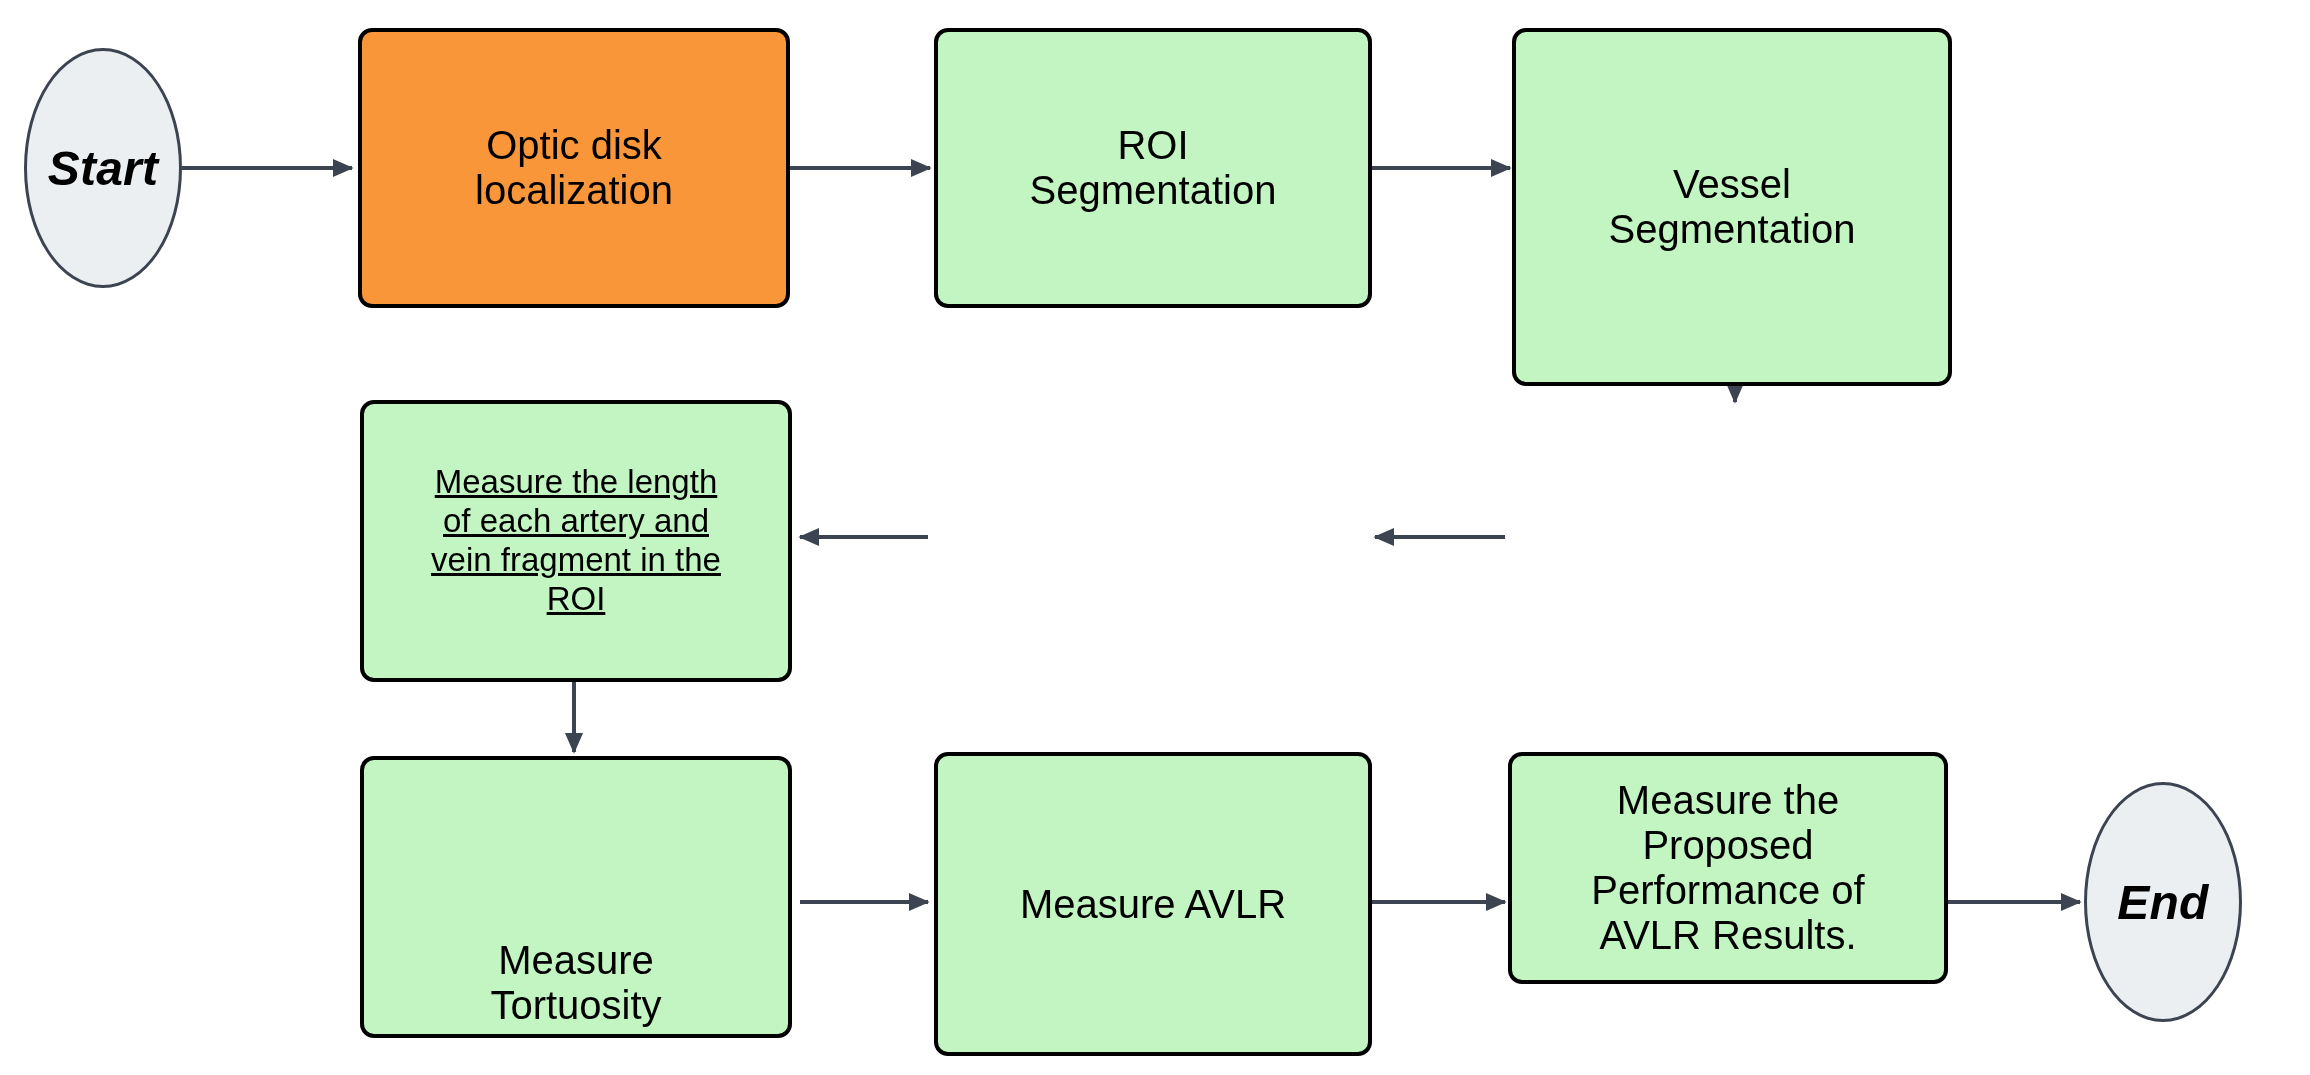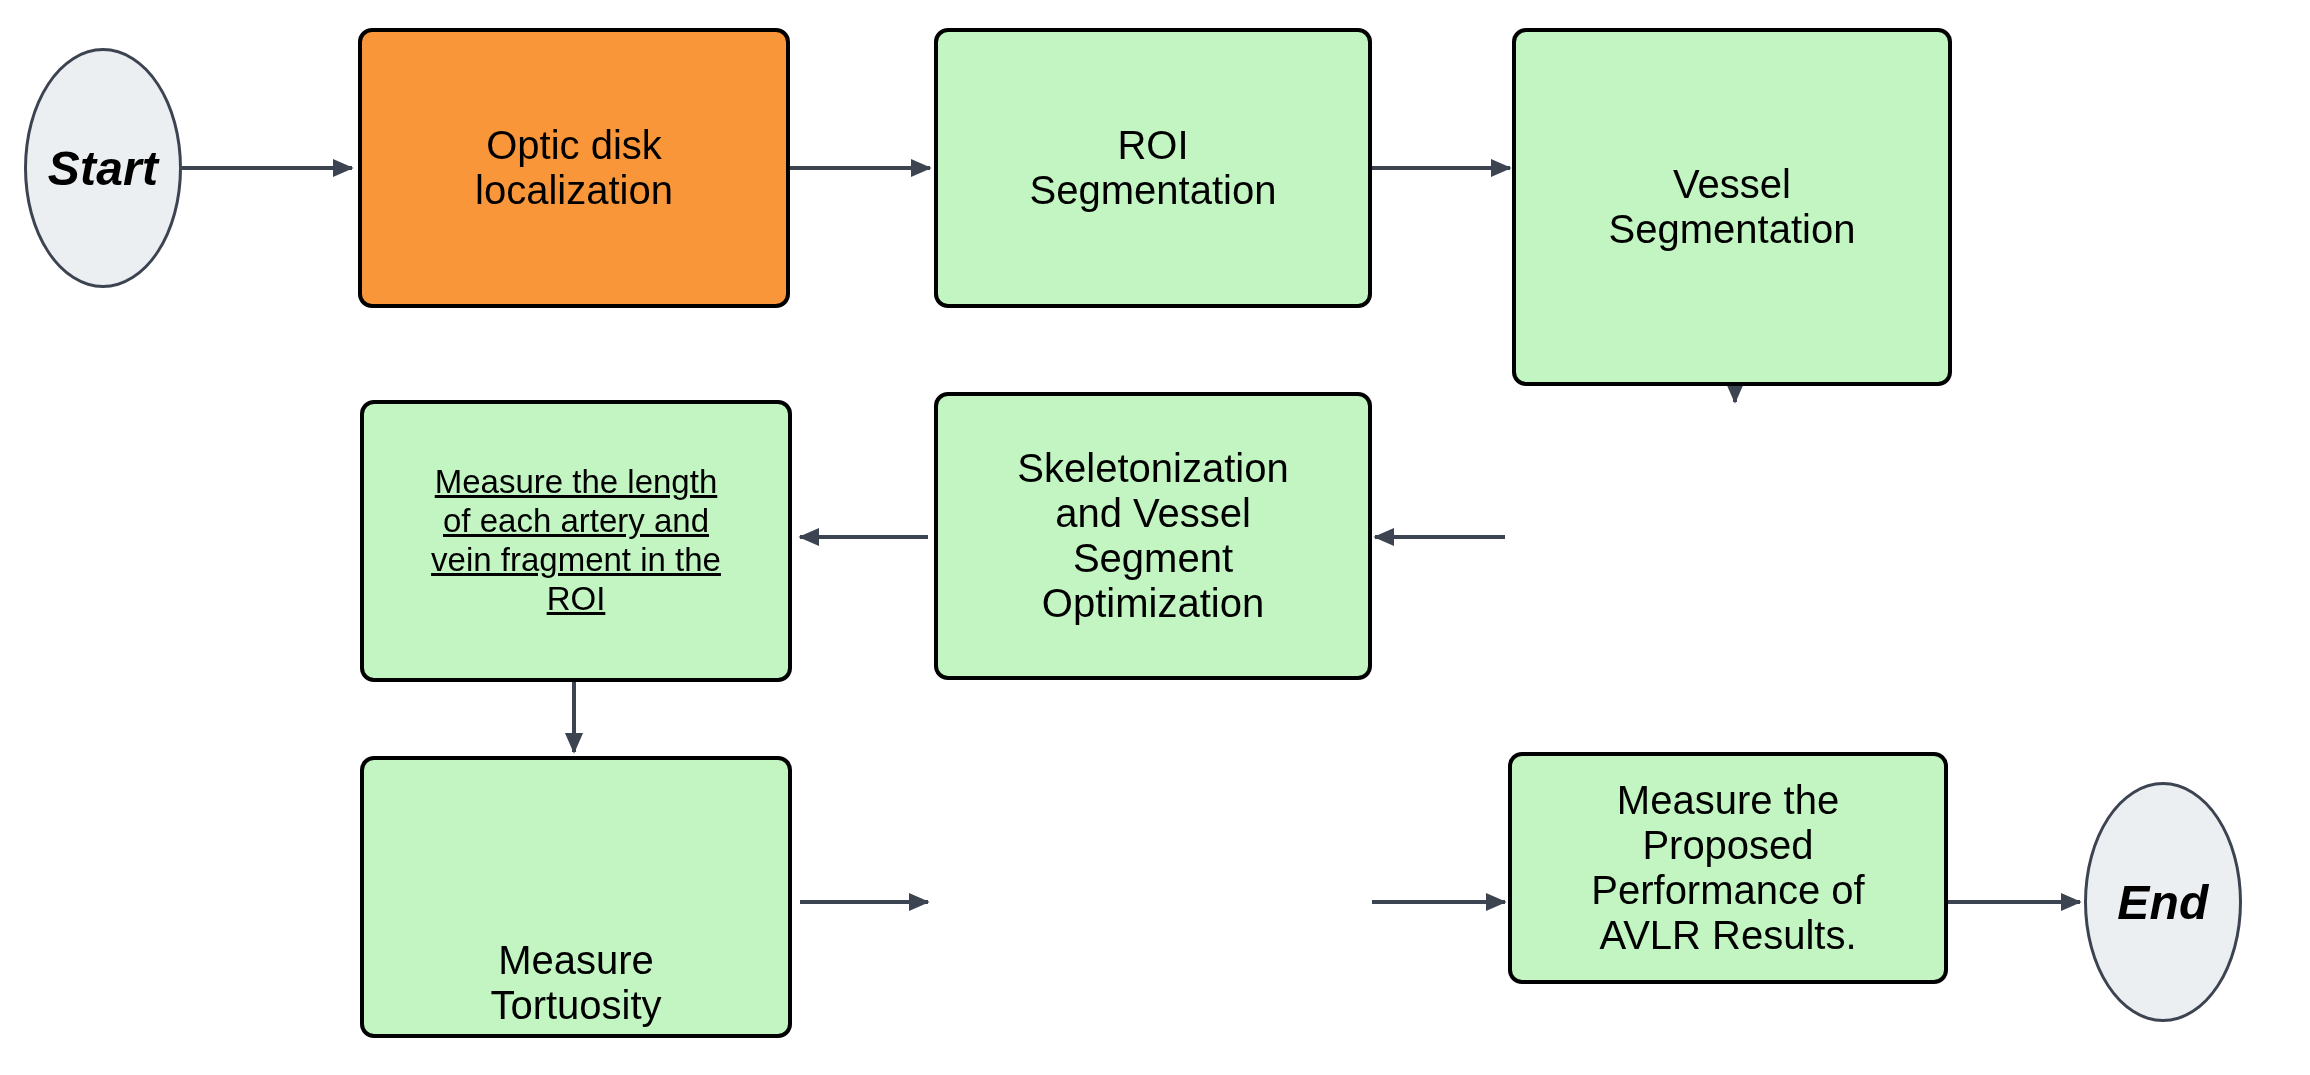--- a/index.html
+++ b/index.html
@@ -126,33 +126,30 @@
 Segmentation</span>
   </div>
 
   <div class="process" style="left:360px; top:400px; width:432px; height:282px;">
     <span class="node-label small">Measure the length
 of each artery and
 vein fragment in the
 ROI</span>
   </div>
 
-  <div class="process" style="left:934px; top:392px; width:438px; height:288px;">
-    <span class="node-label">Skeletonization
-and Vessel
-Segment
-Optimization</span>
-  </div>
 
 
   <div class="process" style="left:360px; top:756px; width:432px; height:282px;align-items:flex-end;">
     <span class="node-label">Measure
 Tortuosity</span>
   </div>
 
+  <div class="process" style="left:934px; top:752px; width:438px; height:304px;">
+    <span class="node-label">Measure AVLR</span>
+  </div>
 
   <div class="process" style="left:1508px; top:752px; width:440px; height:232px;">
     <span class="node-label">Measure the
 Proposed
 Performance of
 AVLR Results.</span>
   </div>
 
   <div class="terminator" style="left:2084px; top:782px; width:158px; height:240px;">
     <span class="term-label">End</span>

